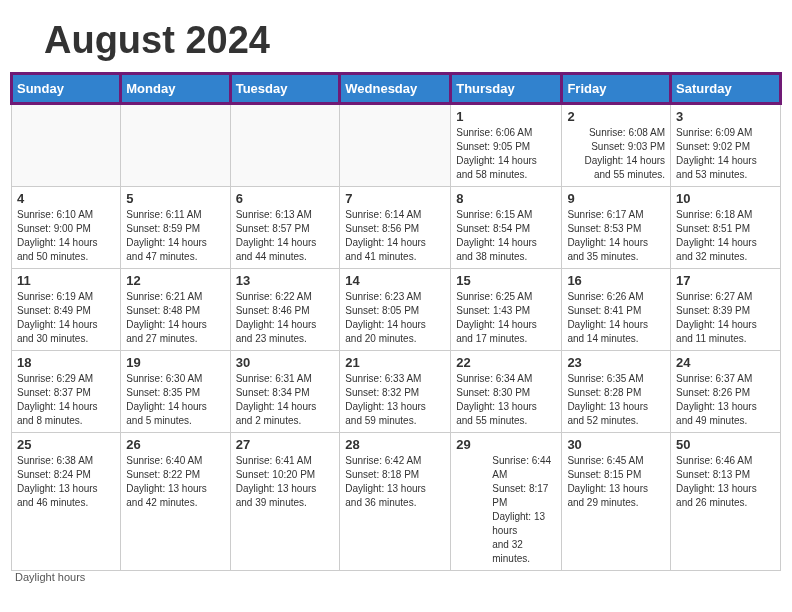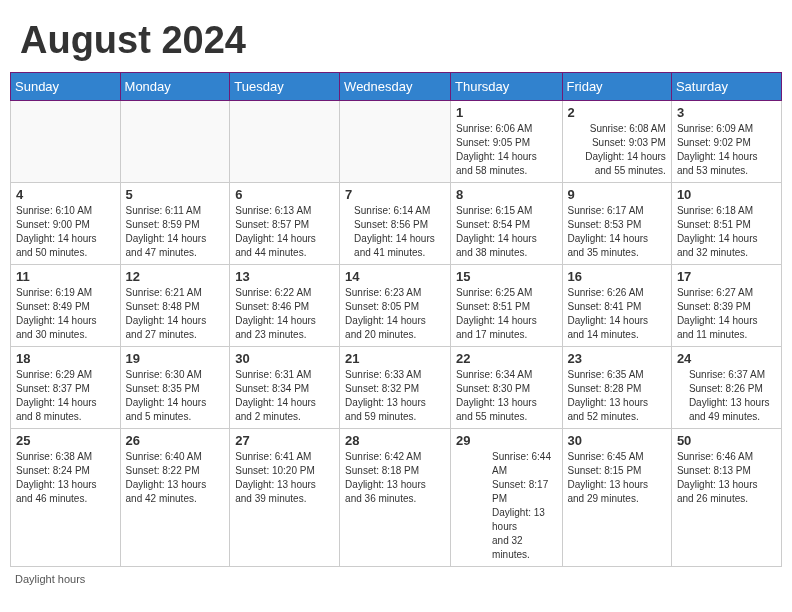--- a/index.html
+++ b/index.html
@@ -27,44 +27,45 @@
     }
     .logo-general { color: #333; }
     .logo-blue { color: #2b6cb0; }
     .logo-icon {
       width: 30px;
       height: 30px;
       margin-left: 3px;
     }
     .title-area {
       text-align: right;
+      margin-left: 24px;
     }
     .month-title {
       font-size: 38px;
       font-weight: bold;
       color: #333;
       line-height: 1.1;
     }
     .location-title {
       font-size: 16px;
       color: #555;
     }
     .calendar {
       width: 100%;
       border-collapse: collapse;
       margin-top: 5px;
     }
     .calendar th {
       background-color: #3182ce;
       color: #fff;
       font-size: 13px;
-      font-weight: normal;
+      font-weight: bold;
       padding: 6px 4px;
       text-align: left;
-      border: 1px solid #701a75;
+      border: 3px solid #701a75;
     }
     .calendar td {
       border: 1px solid #ccc;
       vertical-align: top;
       padding: 4px 5px;
       width: 113px;
       min-height: 80px;
       font-size: 10.5px;
       color: #333;
       background: #fff;
@@ -79,21 +80,20 @@
       color: #333;
     }
     .day-info {
       font-size: 10px;
       color: #333;
       line-height: 1.4;
     }
     .footer-note {
       font-size: 11px;
       color: #555;
-      margin-top: 6px;
       padding-left: 5px;
     }
   </style>
 </head>
 <body>
 
 <div class="header">
   <div class="title-area">
     <div class="month-title">August 2024</div>
   </div>
@@ -156,21 +156,21 @@
         </td>
         <td>
           <div class="day-number">6</div>
           <div class="day-info" style="white-space: pre-line;">Sunrise: 6:13 AM
 Sunset: 8:57 PM
 Daylight: 14 hours
 and 44 minutes.</div>
         </td>
         <td>
           <div class="day-number">7</div>
-          <div class="day-info" style="white-space: pre-line; margin-left: 9px;">Sunrise: 6:14 AM
+          <div class="day-info" style="white-space: pre-line;">Sunrise: 6:14 AM
 Sunset: 8:56 PM
 Daylight: 14 hours
 and 41 minutes.</div>
         </td>
         <td>
           <div class="day-number">8</div>
           <div class="day-info" style="white-space: pre-line;">Sunrise: 6:15 AM
 Sunset: 8:54 PM
 Daylight: 14 hours
 and 38 minutes.</div>
@@ -215,21 +215,21 @@
         <td>
           <div class="day-number">14</div>
           <div class="day-info" style="white-space: pre-line;">Sunrise: 6:23 AM
 Sunset: 8:05 PM
 Daylight: 14 hours
 and 20 minutes.</div>
         </td>
         <td>
           <div class="day-number">15</div>
           <div class="day-info" style="white-space: pre-line;">Sunrise: 6:25 AM
-Sunset: 8:51 PM
+Sunset: 1:43 PM
 Daylight: 14 hours
 and 17 minutes.</div>
         </td>
         <td>
           <div class="day-number">16</div>
           <div class="day-info" style="white-space: pre-line;">Sunrise: 6:26 AM
 Sunset: 8:41 PM
 Daylight: 14 hours
 and 14 minutes.</div>
         </td>
@@ -279,21 +279,21 @@
         </td>
         <td>
           <div class="day-number">23</div>
           <div class="day-info" style="white-space: pre-line;">Sunrise: 6:35 AM
 Sunset: 8:28 PM
 Daylight: 13 hours
 and 52 minutes.</div>
         </td>
         <td>
           <div class="day-number">24</div>
-          <div class="day-info" style="white-space: pre-line; margin-left: 12px;">Sunrise: 6:37 AM
+          <div class="day-info" style="white-space: pre-line;">Sunrise: 6:37 AM
 Sunset: 8:26 PM
 Daylight: 13 hours
 and 49 minutes.</div>
         </td>
       </tr>
       <tr>
         <td>
           <div class="day-number">25</div>
           <div class="day-info" style="white-space: pre-line;">Sunrise: 6:38 AM
 Sunset: 8:24 PM

